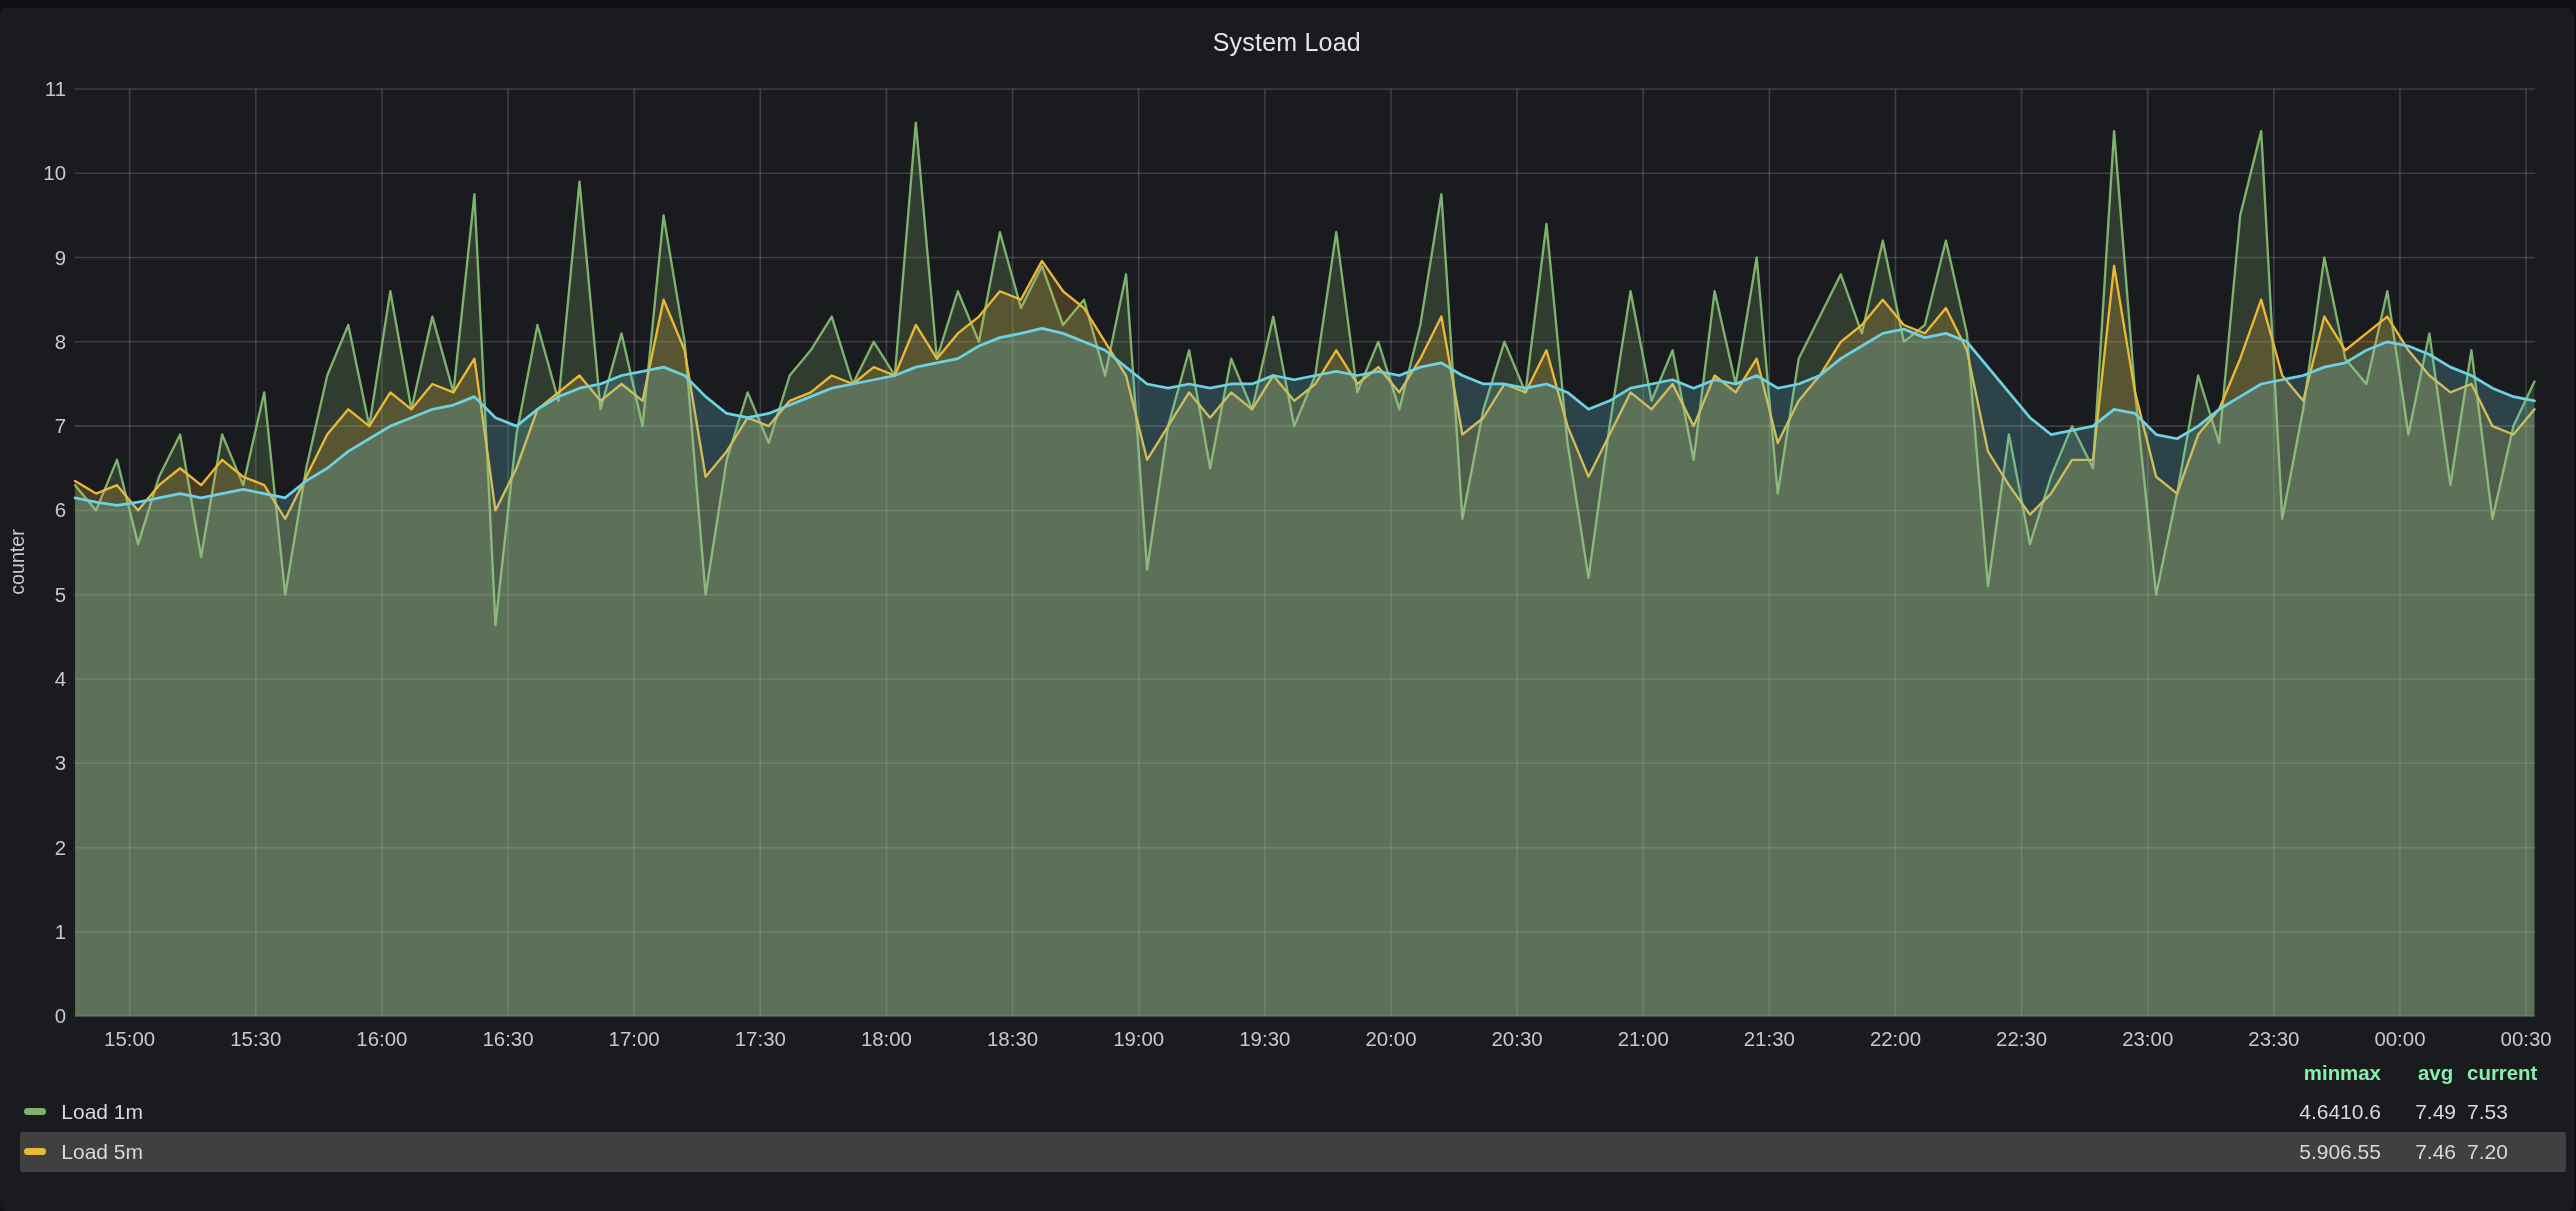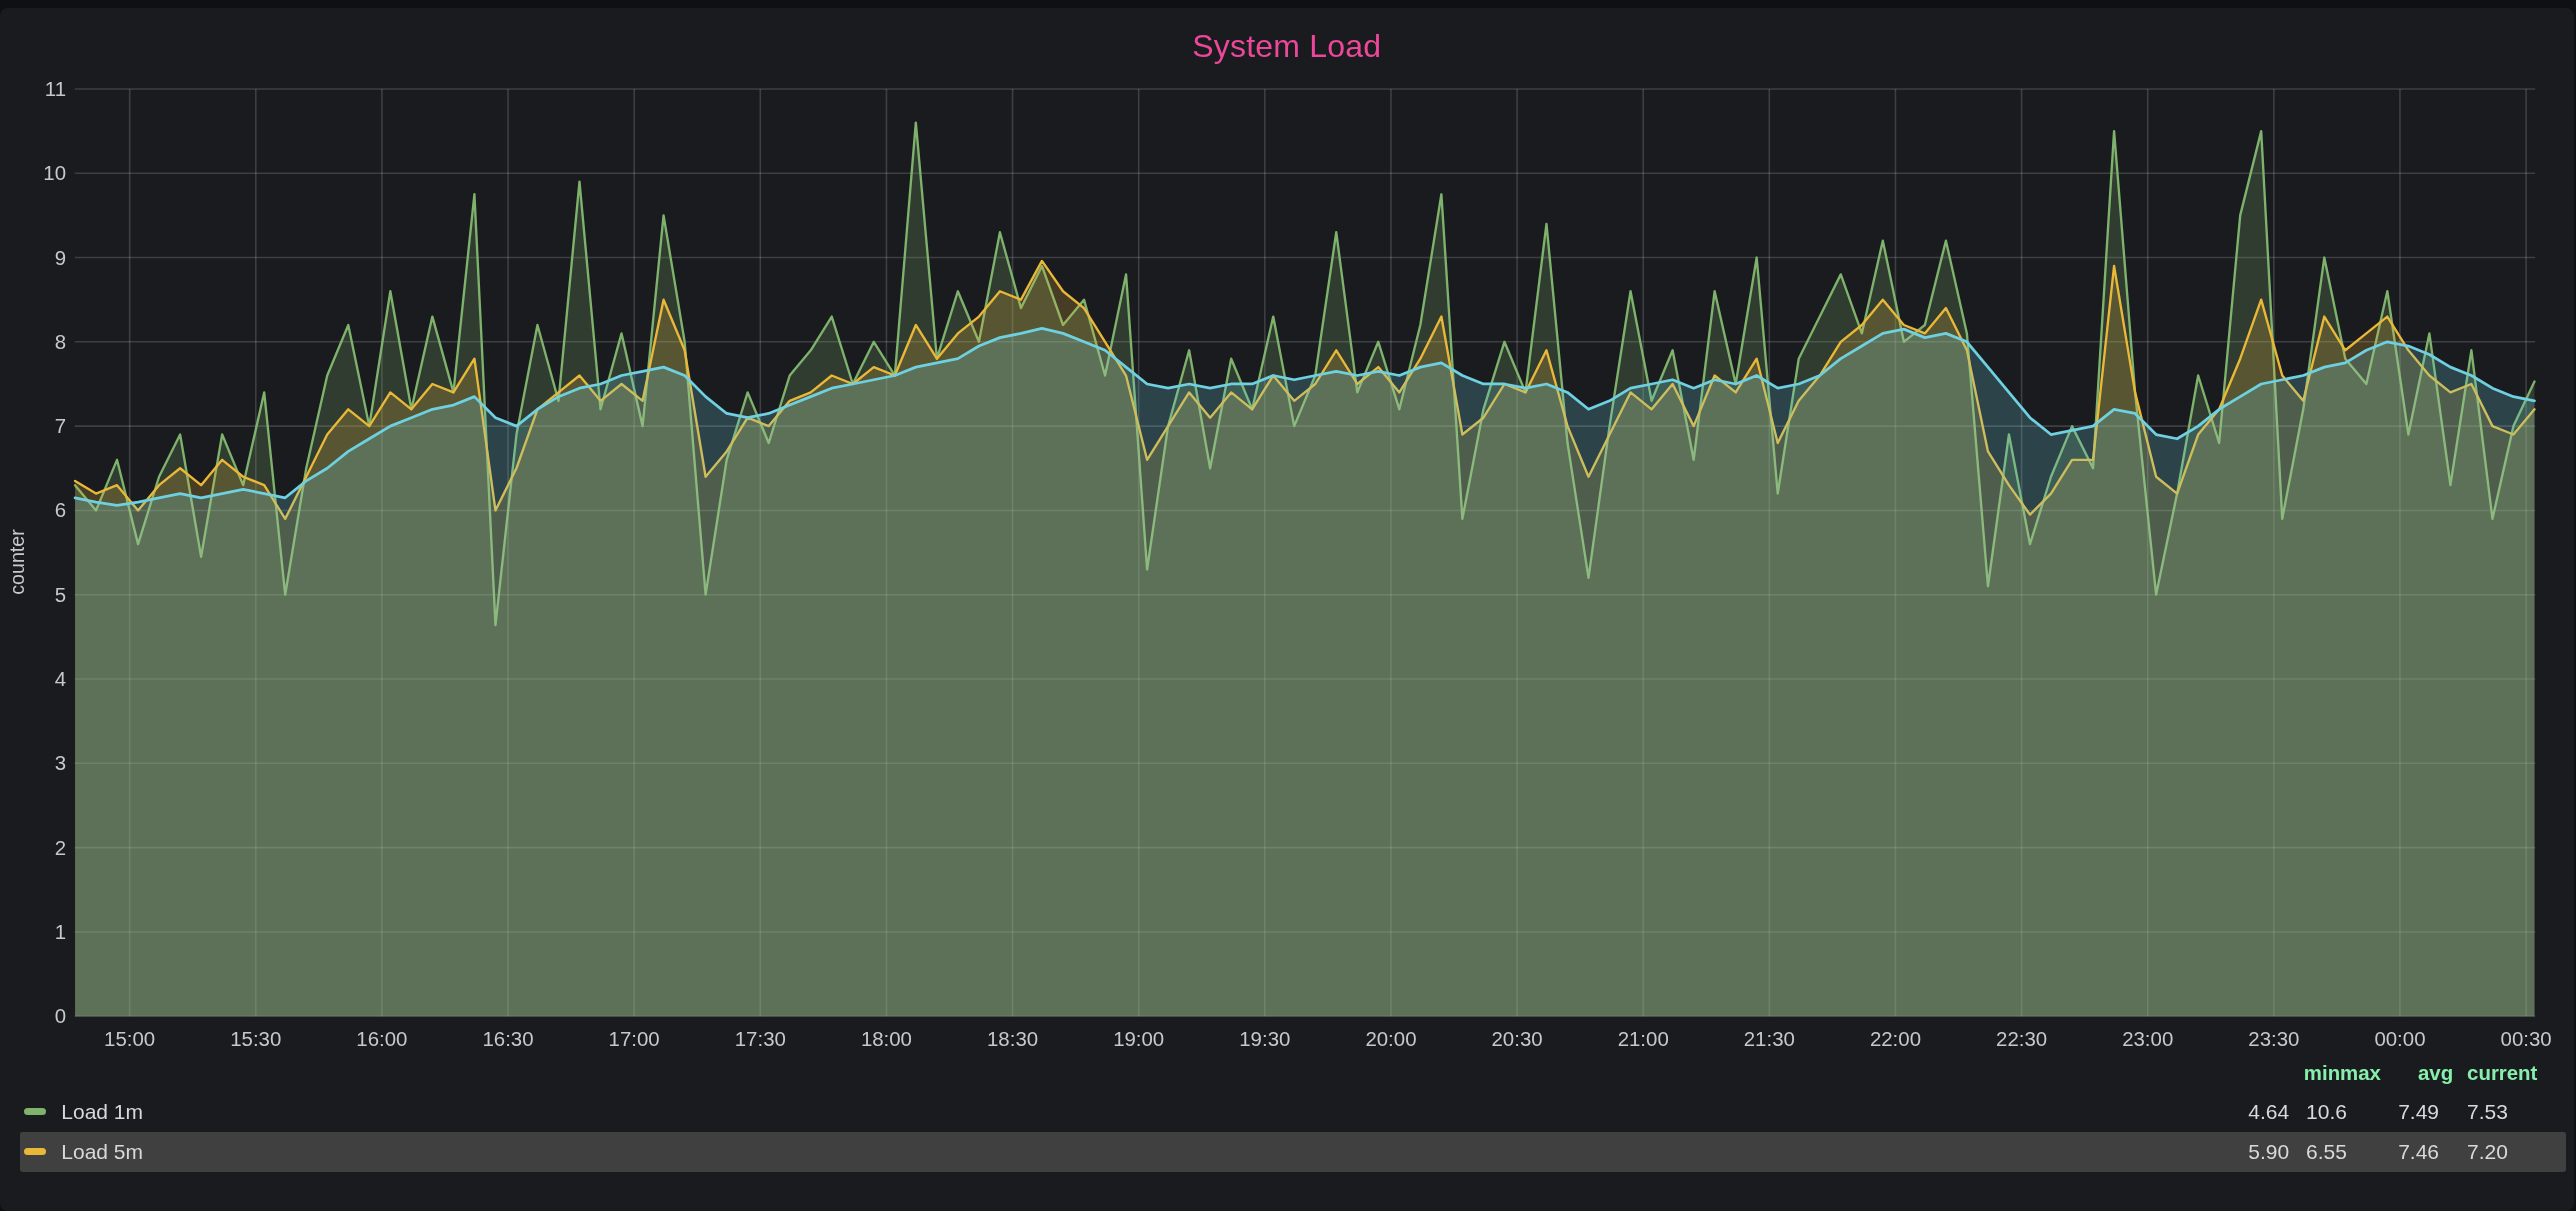--- a/index.html
+++ b/index.html
@@ -1,24 +1,24 @@
 <!DOCTYPE html>
 <html style="font-size:12.6px"><head>
 <meta charset="utf-8">
 <style>
   html,body{margin:0;padding:0;background:#0F1013;width:2576px;height:1212px;overflow:hidden;
     font-family:"Liberation Sans", sans-serif;}
   #panel{position:absolute;top:7.9px;left:0;right:2.4px;bottom:0;background:#1A1B1F;border-radius:7.9px;}
   #panel-title{position:absolute;top:20.4px;left:0;width:100%;text-align:center;
-    color:#ec4899;font-size:32px;font-weight:500;letter-spacing:0.2px;cursor:pointer;}
+    color:#e5e5e5;font-size:25px;font-weight:500;letter-spacing:0.2px;cursor:pointer;}
   #chart-svg{position:absolute;top:-7.9px;left:0;width:2576px;height:1212px;}
   
   #legend{position:absolute;left:0;right:0;top:1048px;padding:0 27.5px 0 23.6px;color:#D8D9DA;font-size:21px;}
   .legend-header{display:flex;align-items:center;height:36px;font-weight:700;color:#86efac;font-size:20.4px;}
-  .legend-row{display:flex;align-items:center;height:40px;gap:17px;}
+  .legend-row{display:flex;align-items:center;height:40px;}
   .legend-row.highlight{background:#404040;border-radius:2.4px;margin-left:-3.9px;padding-left:3.9px;
     margin-right:-19.6px;padding-right:19.6px;}
   .series-cell{flex:1;display:flex;align-items:center;gap:15.7px;cursor:pointer;}
   .swatch{width:22px;height:7px;border-radius:3.9px;flex:0 0 auto;}
   .c-min{width:71px;text-align:right;}
   .c-max{width:64px;}
   .c-avg{width:63px;text-align:center;}
   .c-cur{width:79px;text-align:left;}
   .hdr{cursor:pointer;}
 </style>

